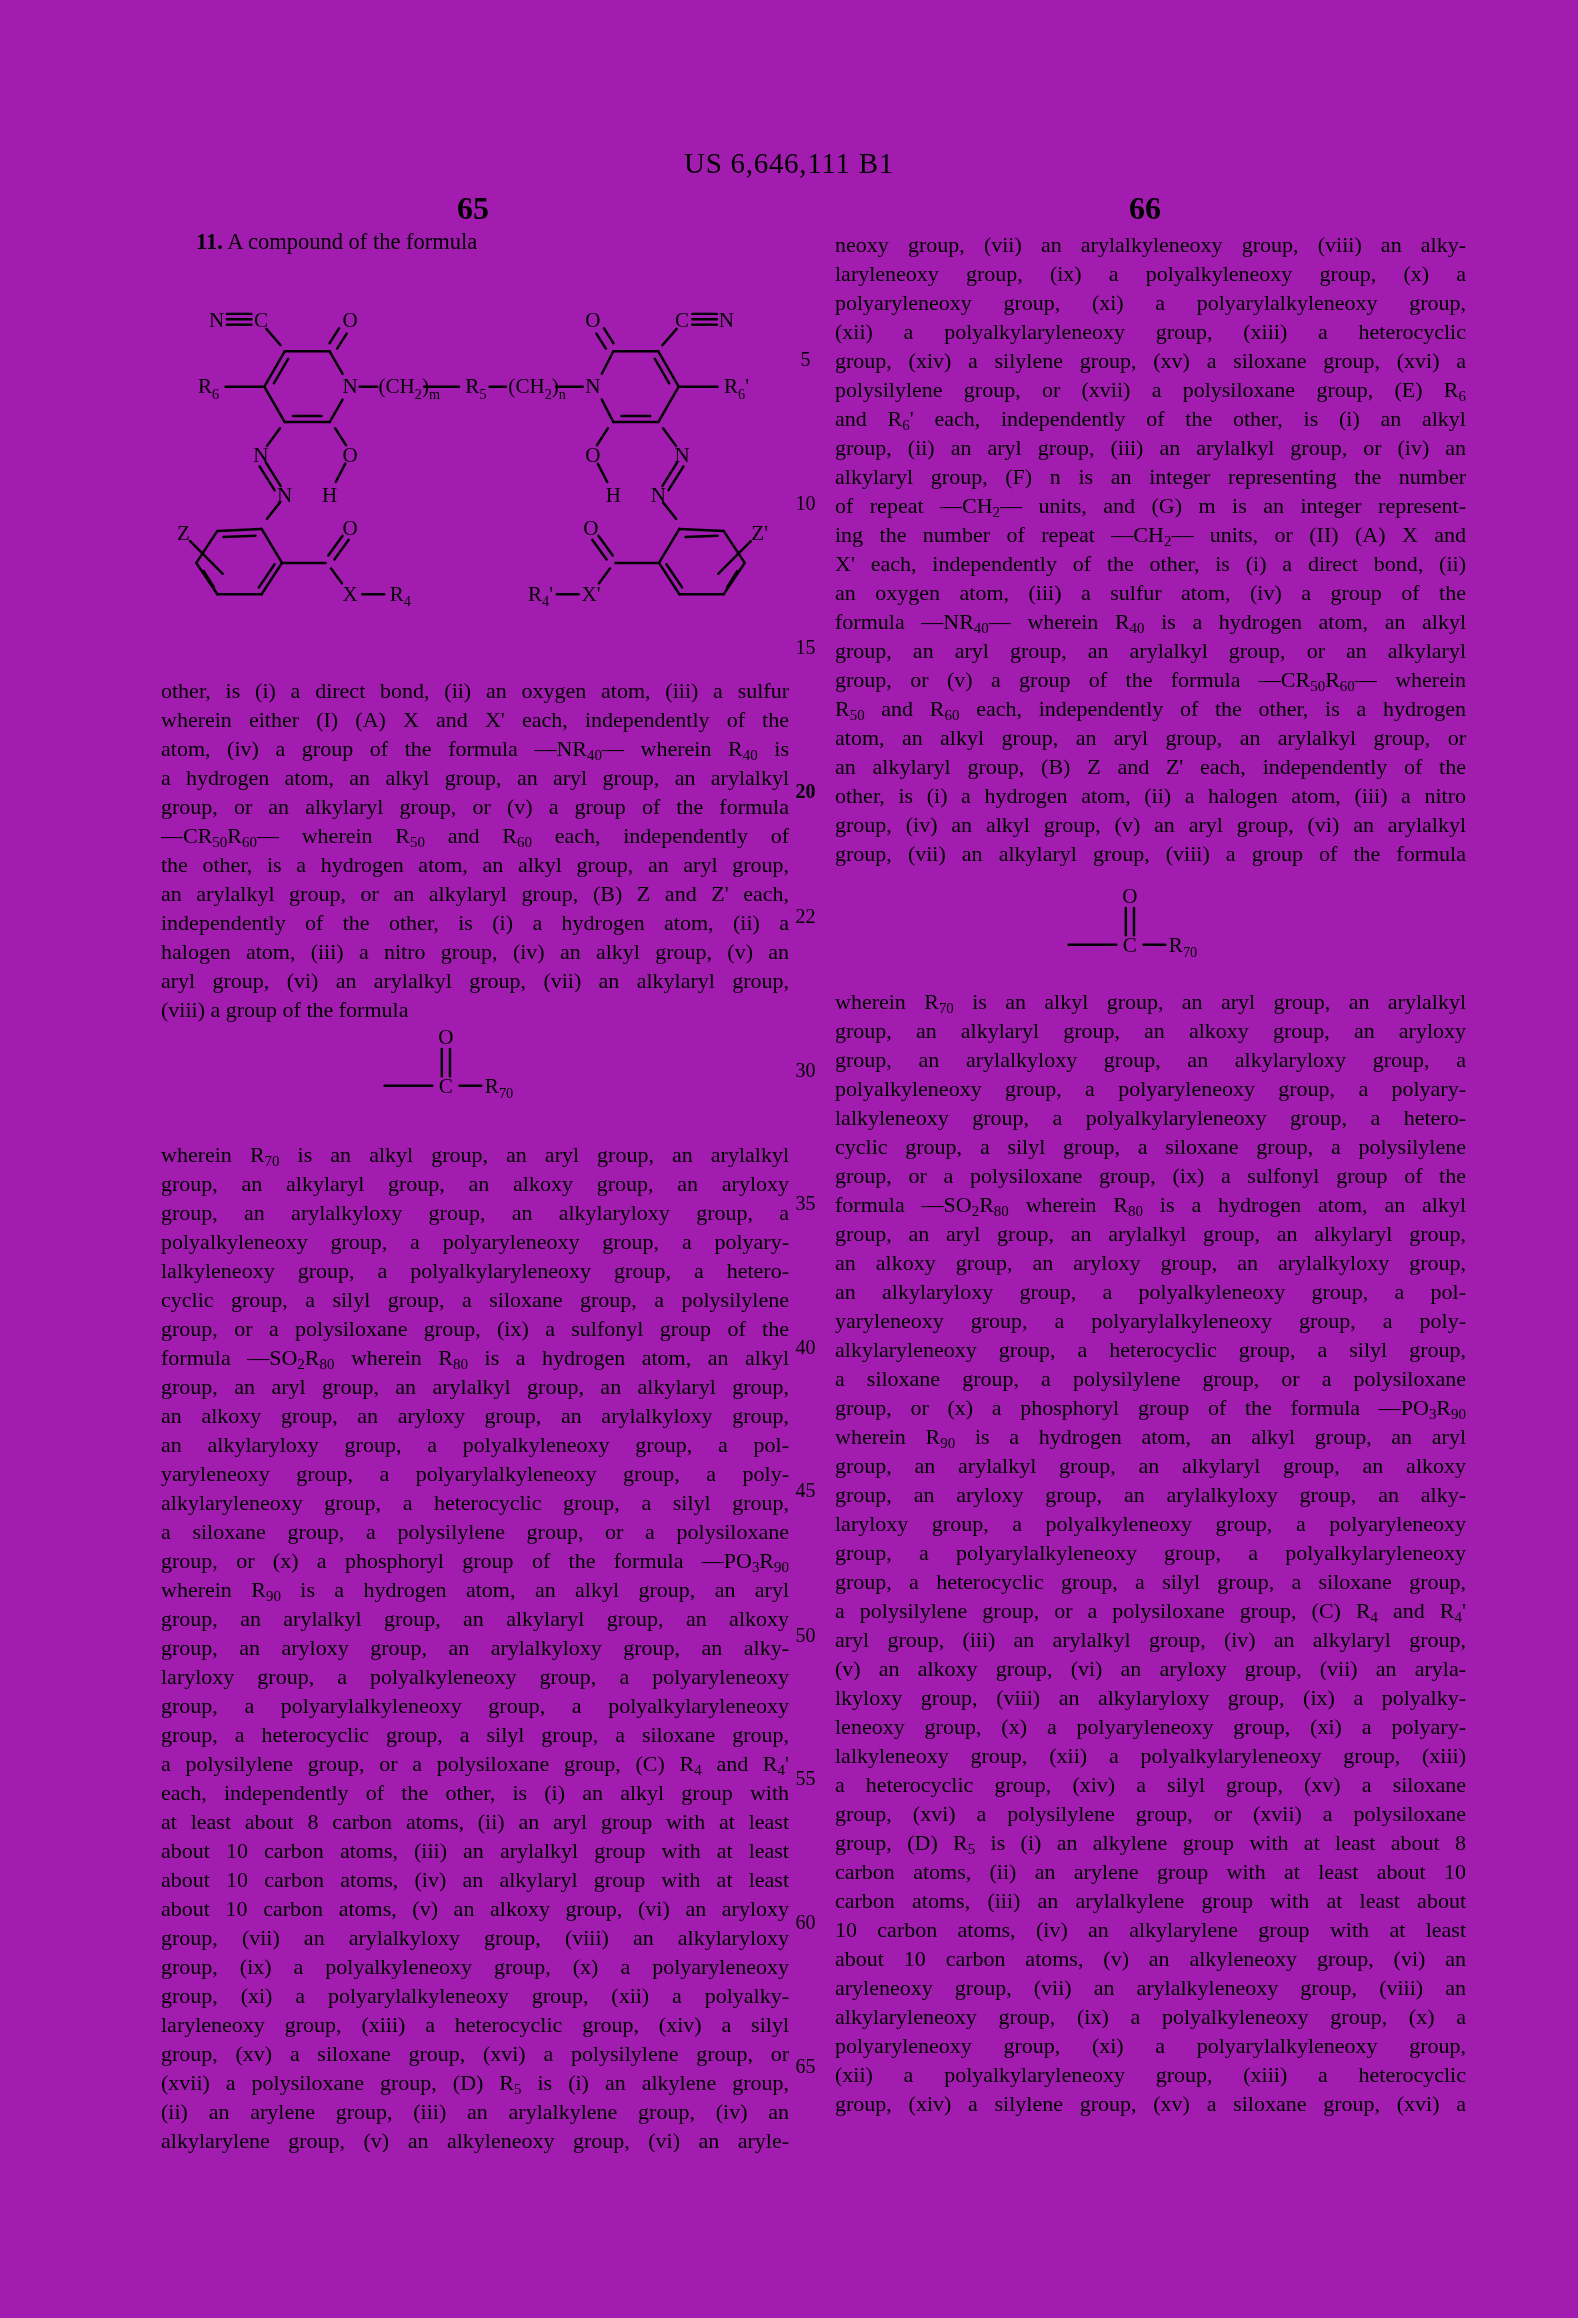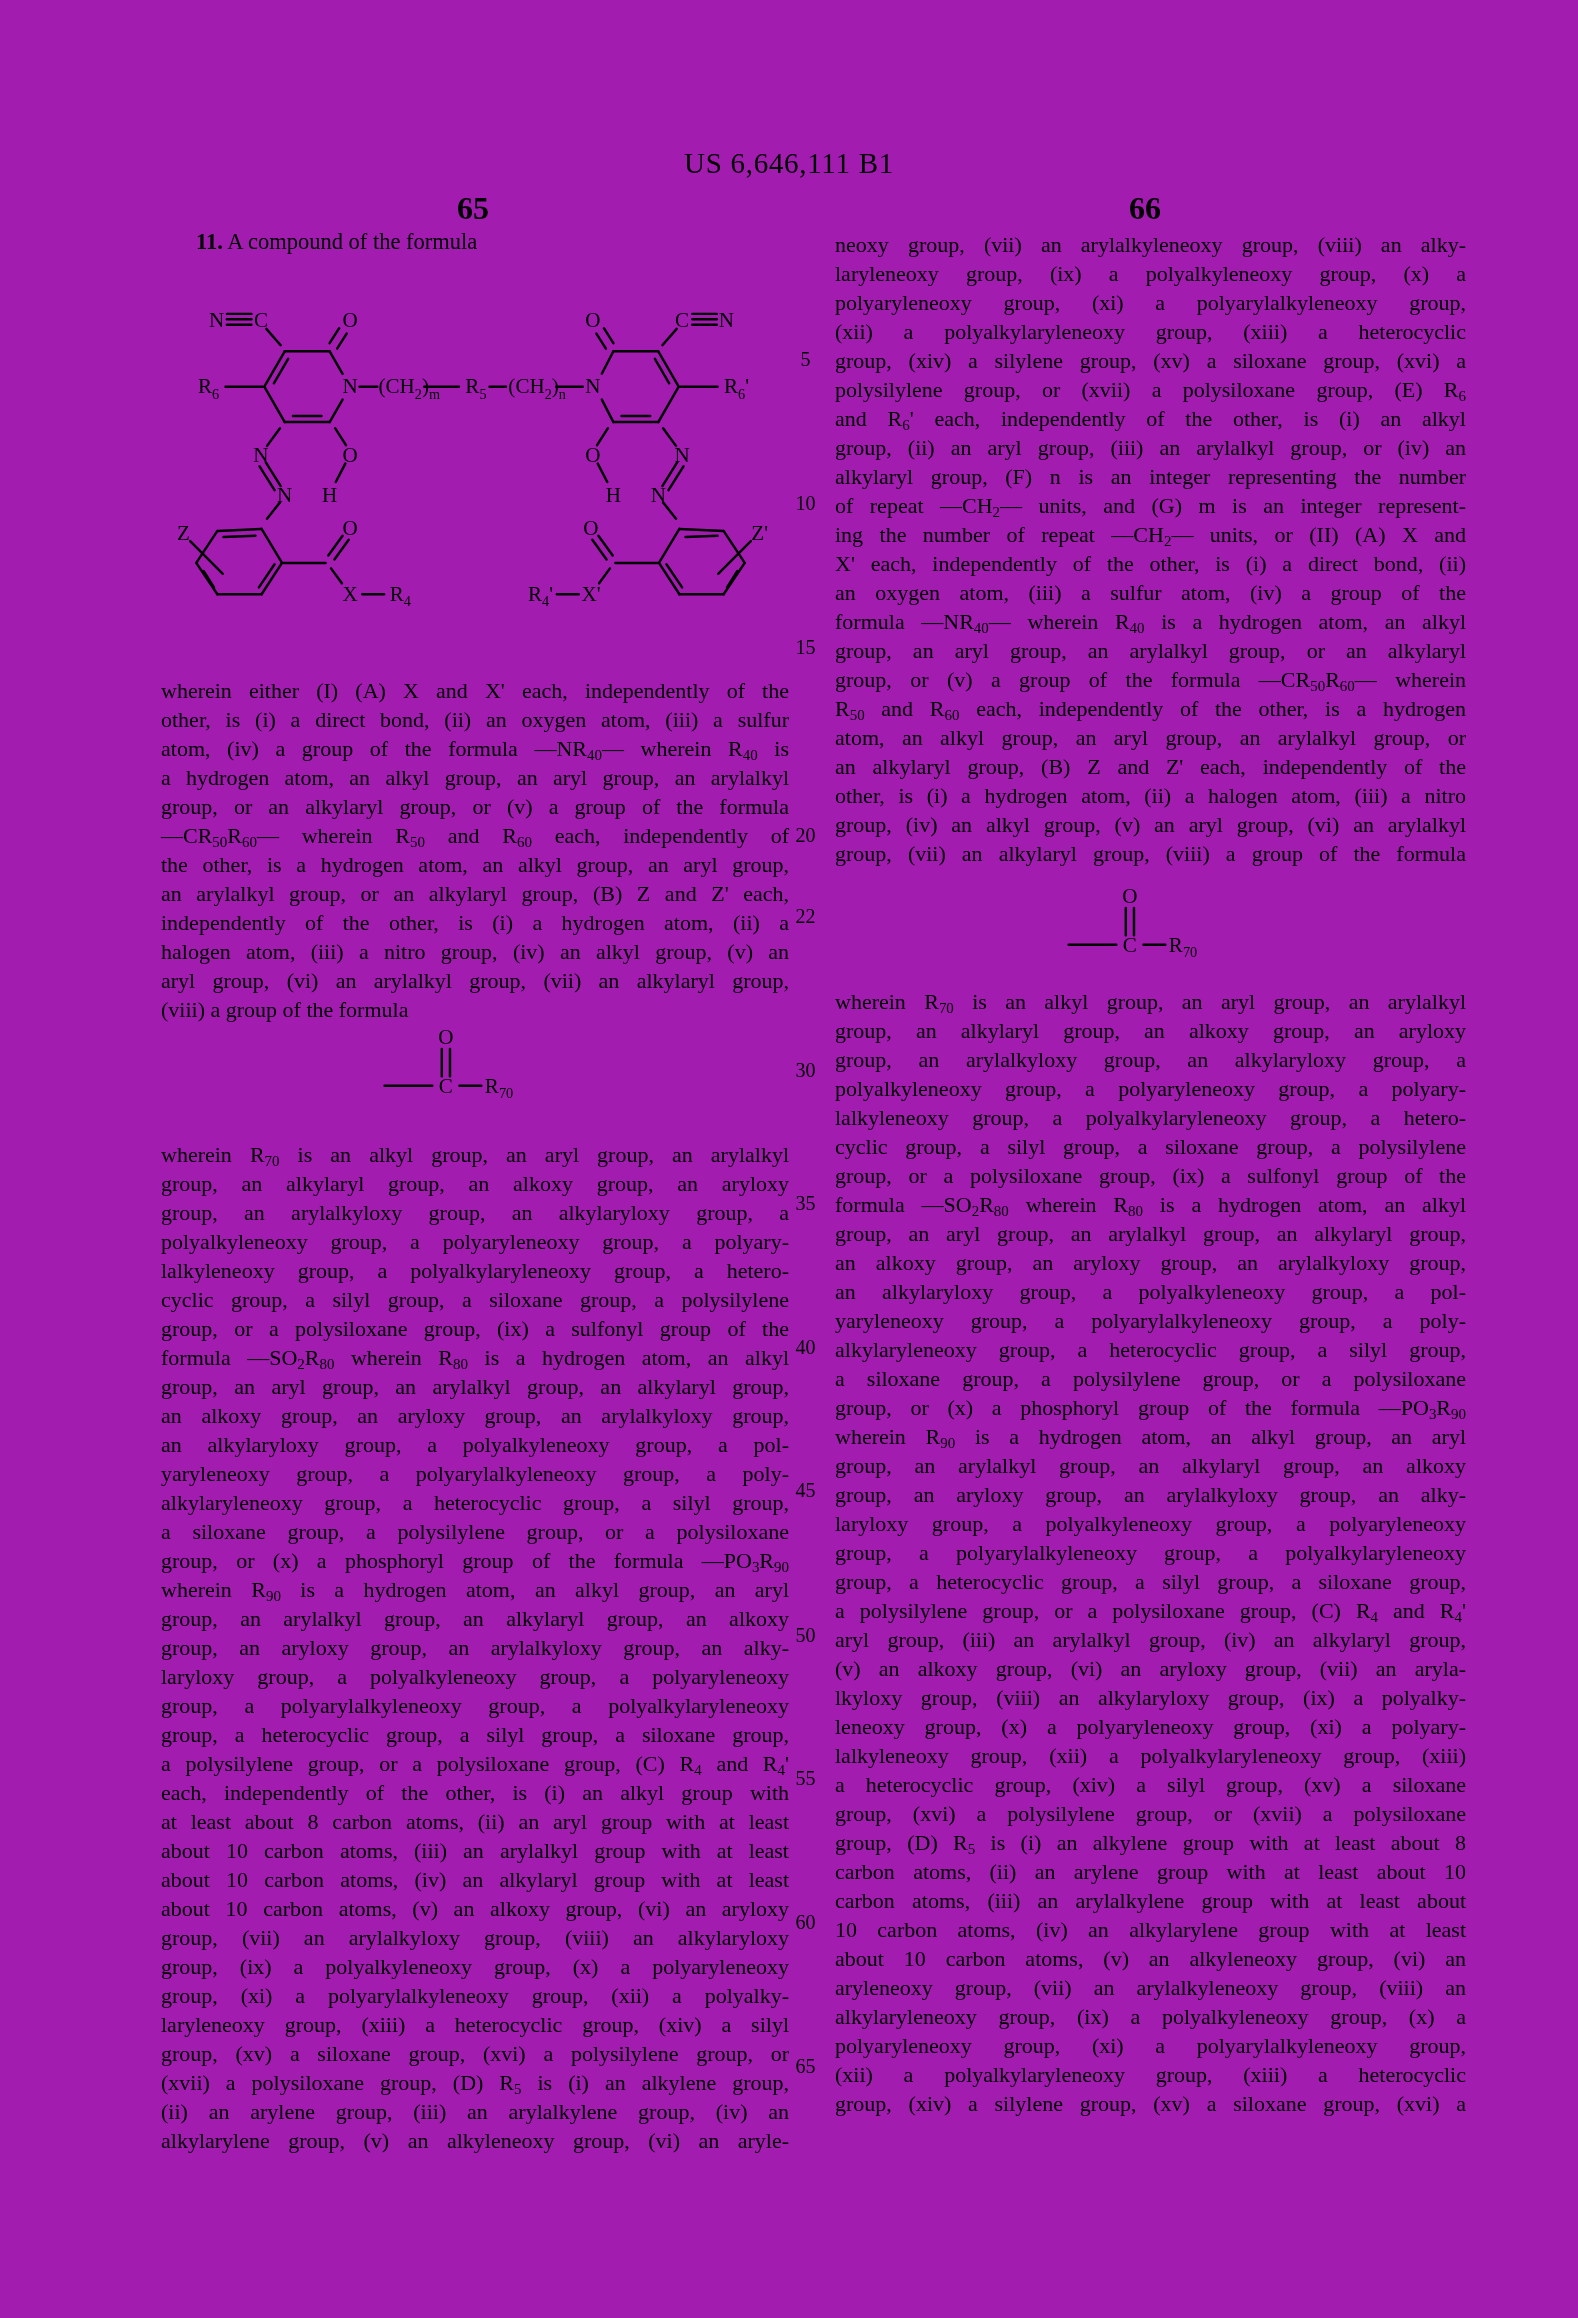--- a/index.html
+++ b/index.html
@@ -148,22 +148,22 @@
         <text x="620" y="233" text-anchor="middle" font-size="31"><tspan dy="0" font-size="31">O</tspan></text>
         <text x="650" y="293" text-anchor="middle" font-size="31"><tspan dy="0" font-size="31">H</tspan></text>
         <text x="865" y="348" text-anchor="middle" font-size="31"><tspan dy="0" font-size="31">Z</tspan><tspan dy="0" font-size="31">'</tspan></text>
         <text x="617" y="341" text-anchor="middle" font-size="31"><tspan dy="0" font-size="31">O</tspan></text>
         <text x="617" y="438" text-anchor="middle" font-size="31"><tspan dy="0" font-size="31">X</tspan><tspan dy="0" font-size="31">'</tspan></text>
         <text x="543" y="438" text-anchor="middle" font-size="31"><tspan dy="0" font-size="31">R</tspan><tspan dy="8" font-size="21">4</tspan><tspan dy="-8" font-size="31">'</tspan></text>
       </svg>
   </div>
 
   <div class="tcol" id="left-para1">
+      <div class="tline">other, is (i) a direct bond, (ii) an oxygen atom, (iii) a sulfur</div>
       <div class="tline">wherein either (I) (A) X and X' each, independently of the</div>
-      <div class="tline">other, is (i) a direct bond, (ii) an oxygen atom, (iii) a sulfur</div>
       <div class="tline">atom, (iv) a group of the formula —NR<sub>40</sub>— wherein R<sub>40</sub> is</div>
       <div class="tline">a hydrogen atom, an alkyl group, an aryl group, an arylalkyl</div>
       <div class="tline">group, or an alkylaryl group, or (v) a group of the formula</div>
       <div class="tline">—CR<sub>50</sub>R<sub>60</sub>— wherein R<sub>50</sub> and R<sub>60</sub> each, independently of</div>
       <div class="tline">the other, is a hydrogen atom, an alkyl group, an aryl group,</div>
       <div class="tline">an arylalkyl group, or an alkylaryl group, (B) Z and Z' each,</div>
       <div class="tline">independently of the other, is (i) a hydrogen atom, (ii) a</div>
       <div class="tline">halogen atom, (iii) a nitro group, (iv) an alkyl group, (v) an</div>
       <div class="tline">aryl group, (vi) an arylalkyl group, (vii) an alkylaryl group,</div>
       <div class="tline flush">(viii) a group of the formula</div>
@@ -295,21 +295,21 @@
       <div class="tline">alkylaryleneoxy group, (ix) a polyalkyleneoxy group, (x) a</div>
       <div class="tline">polyaryleneoxy group, (xi) a polyarylalkyleneoxy group,</div>
       <div class="tline">(xii) a polyalkylaryleneoxy group, (xiii) a heterocyclic</div>
       <div class="tline">group, (xiv) a silylene group, (xv) a siloxane group, (xvi) a</div>
     </div>
 
   <div id="gutter">
       <div class="gutter-num" style="top: 345px;">5</div>
       <div class="gutter-num" style="top: 489px;">10</div>
       <div class="gutter-num" style="top: 633px;">15</div>
-      <div class="gutter-num" style="top: 821px;">20</div>
+      <div class="gutter-num" style="top: 777px; font-weight: bold;">20</div>
       <div class="gutter-num" style="top: 902px;">22</div>
       <div class="gutter-num" style="top: 1012px; margin-top: 44px;">30</div>
       <div class="gutter-num" style="top: 1189px;">35</div>
       <div class="gutter-num" style="top: 1333px;">40</div>
       <div class="gutter-num" style="top: 1476px;">45</div>
       <div class="gutter-num" style="top: 1621px;">50</div>
       <div class="gutter-num" style="top: 1764px;">55</div>
       <div class="gutter-num" style="top: 1908px;">60</div>
       <div class="gutter-num" style="top: 2052px;">65</div>
     </div>

